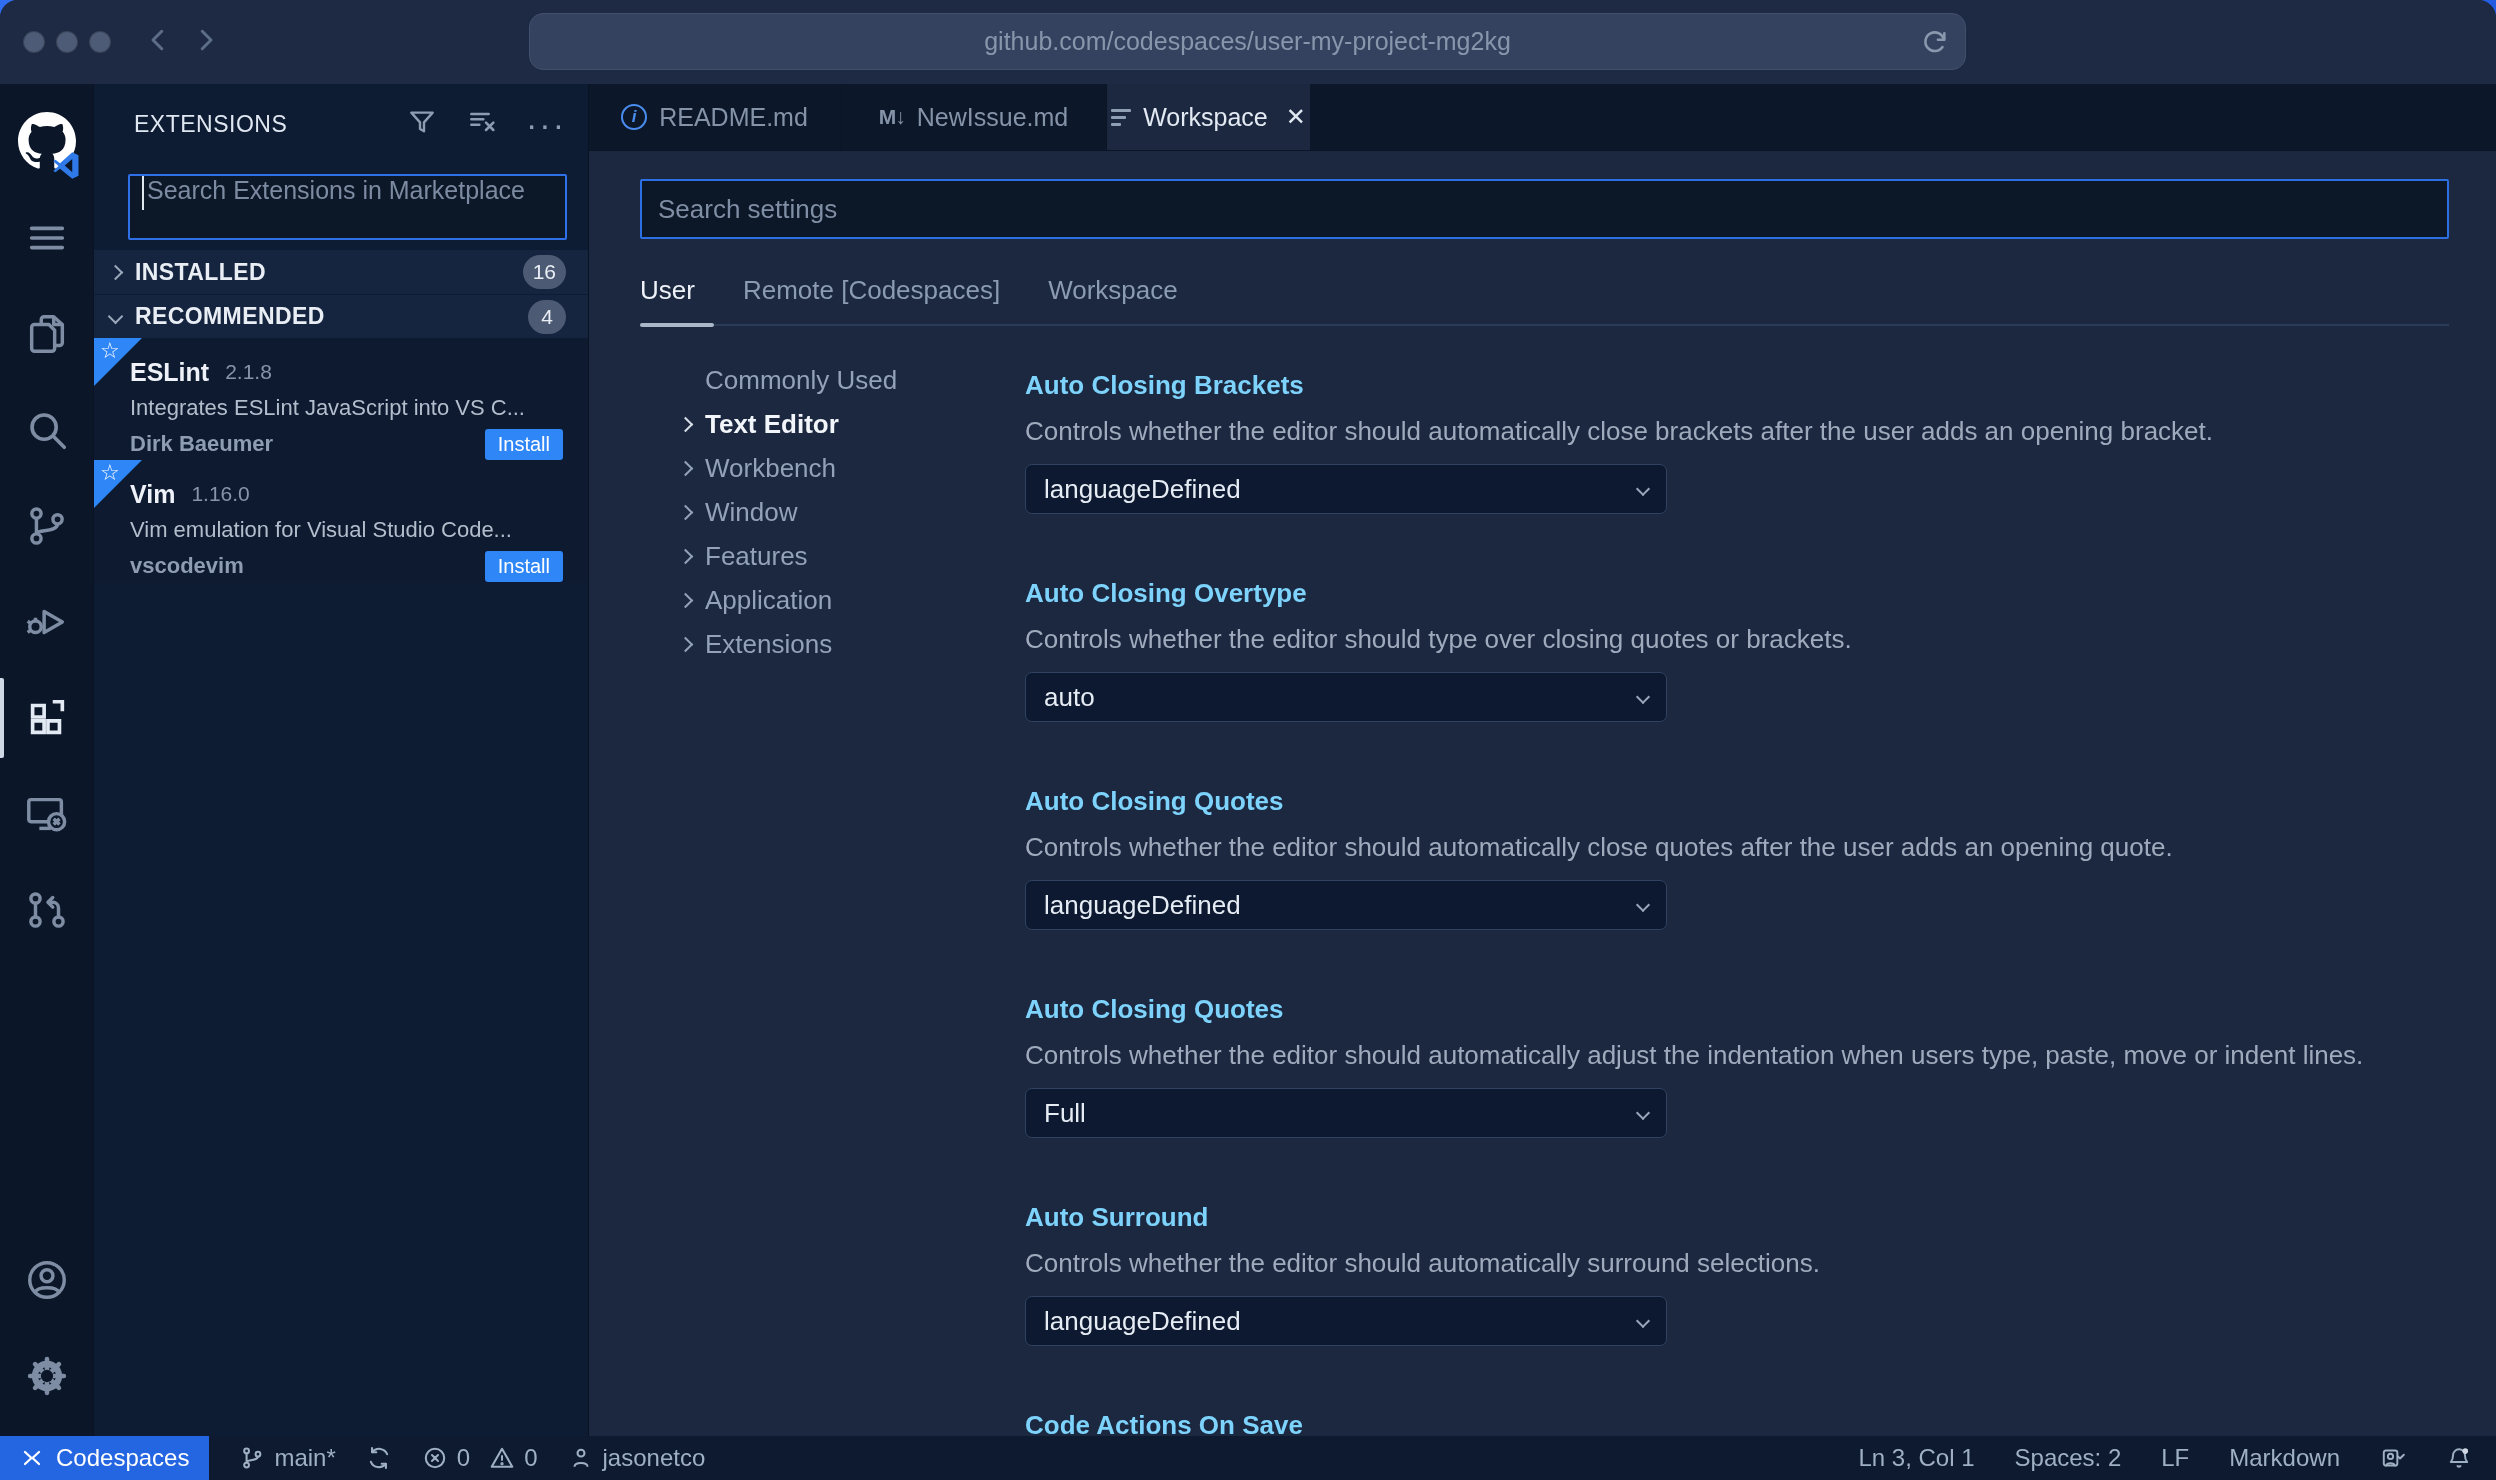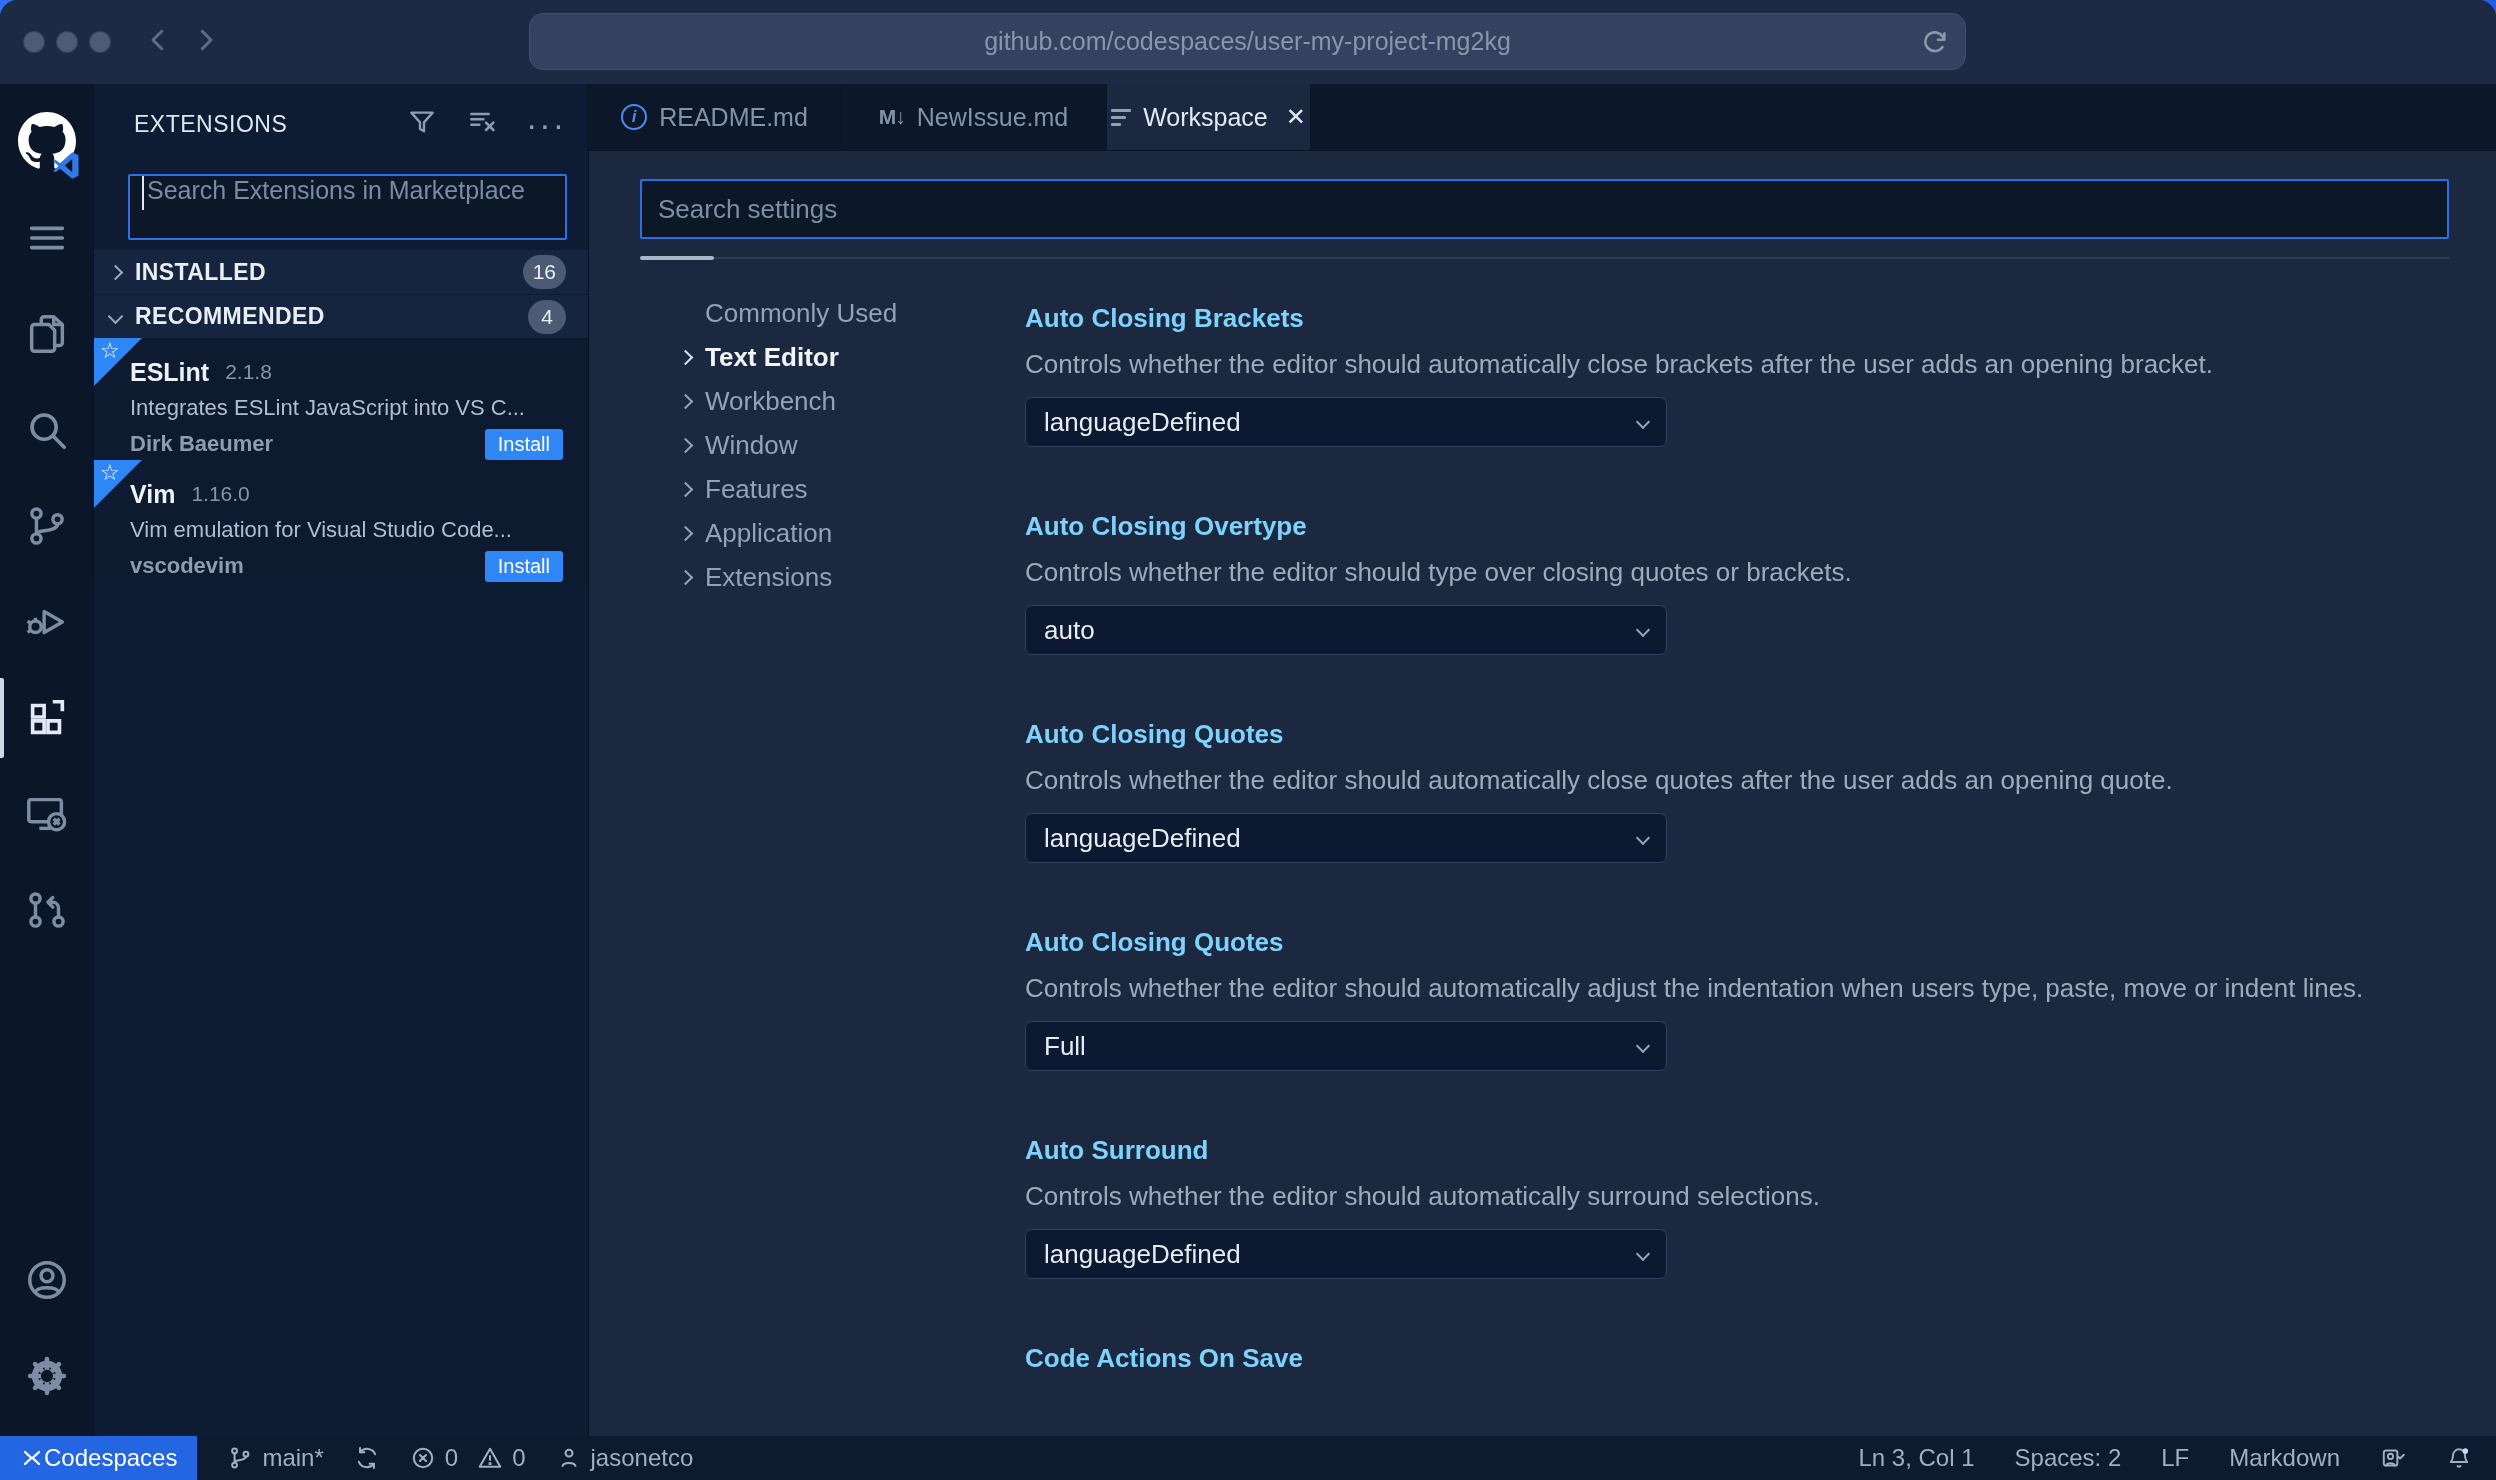--- a/index.html
+++ b/index.html
@@ -105,21 +105,21 @@
   .content { flex: 1; min-width: 0; }
   .setting-item { margin: 10px 0 62px 0; }
   .setting-title { font-size: 26px; line-height: 34px; font-weight: bold; color: #7dd3fc; margin-bottom: 12px; }
   .setting-desc { font-size: 26px; line-height: 34px; color: #9fabbd; margin-bottom: 16px; white-space: nowrap; }
   .select { width: 642px; height: 50px; background: #0d1930; border: 1px solid #30425f; border-radius: 7px; display: flex; align-items: center; padding: 0 18px; }
   .select .value { font-size: 26px; color: #e6ecf4; }
   .select .chev-d { margin-left: auto; width: 10px; height: 10px; border-width: 2px; border-color: #9aa7ba; }
   
   .statusbar { height: 44px; flex: none; background: #0d1a2f; display: flex; align-items: center; color: #9fb0c2; font-size: 24px; }
   .sb-left { display: flex; align-items: center; height: 100%; }
-  .codespaces-badge { height: 100%; background: #2465e2; color: #fff; display: flex; align-items: center; padding: 16px 20px; }
+  .codespaces-badge { height: 100%; background: #2465e2; color: #fff; display: flex; align-items: center; gap: 12px; padding: 16px 20px; }
   .codespaces-badge svg { width: 24px; height: 24px; }
   .sb-item { display: flex; align-items: center; gap: 9px; margin-left: 30px; }
   .sb-item svg { width: 26px; height: 26px; }
   .sb-right { margin-left: auto; display: flex; align-items: center; gap: 40px; padding-right: 24px; }
   .sb-right .sb-item { margin-left: 0; }
 </style>
 </head>
 <body>
 
 <div class="window">
@@ -320,20 +320,25 @@
               <i></i>
             </span>
           <span>Workspace</span>
           <span class="tab-close">✕</span>
         </div>
       </div>
 
       <div class="editor">
         <input class="settings-search" type="text" placeholder="Search settings" style="">
 
+        <div class="scope-tabs">
+          <span class="scope-tab active">User</span>
+          <span class="scope-tab">Remote [Codespaces]</span>
+          <span class="scope-tab">Workspace</span>
+        </div>
         <div class="scope-rule">
           <span class="scope-active-bar"></span>
         </div>
 
         <div class="settings-body">
           <div class="toc">
             <div class="toc-row noarrow">
                 <span class="chev-r"></span>
                 <span>Commonly Used</span>
               </div>

